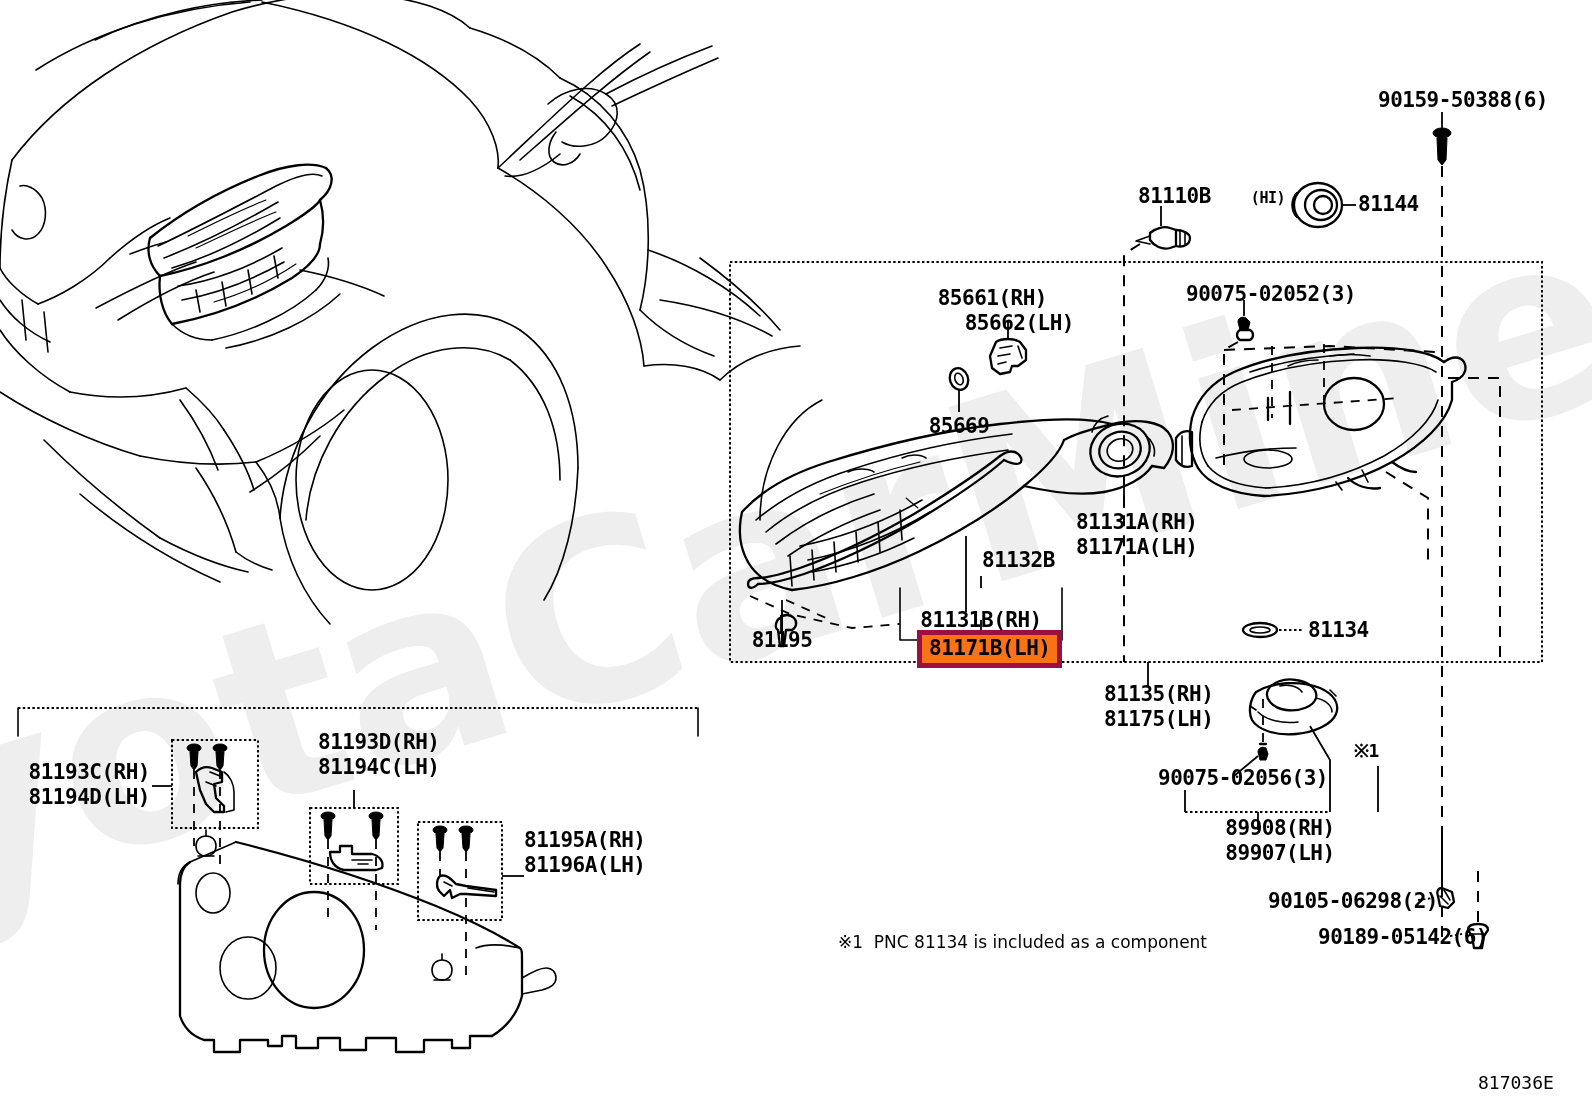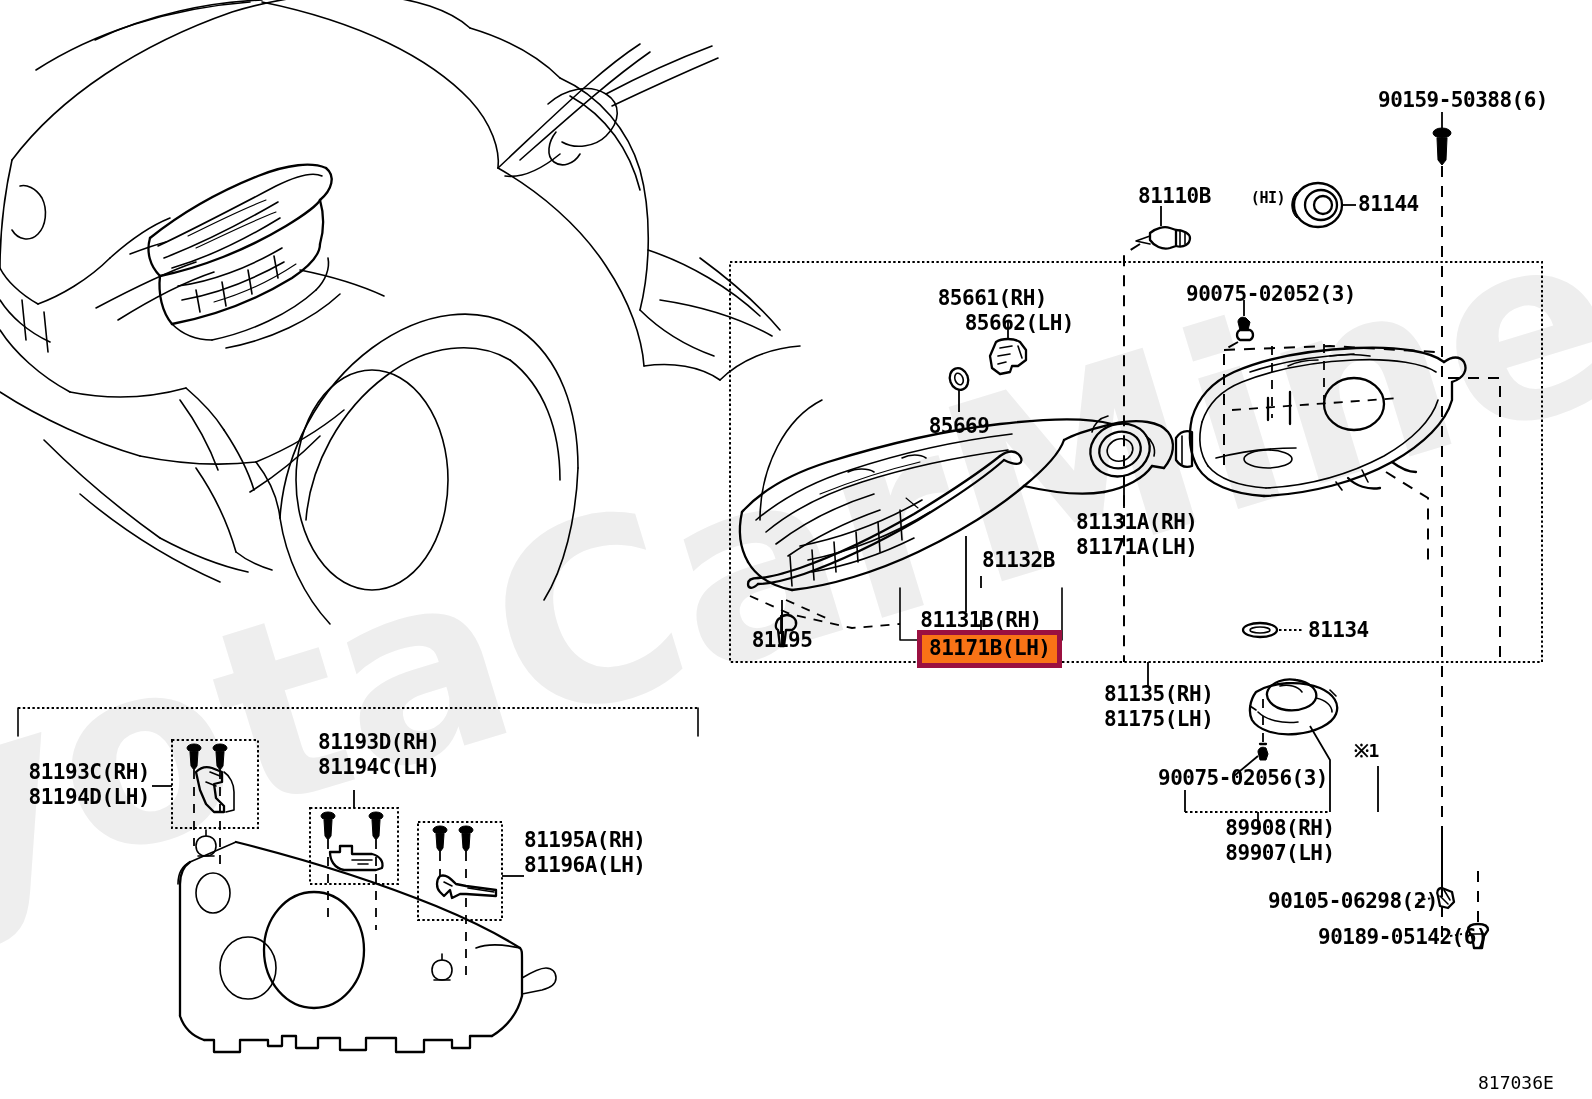--- a/index.html
+++ b/index.html
@@ -575,16 +575,17 @@
 
   <div class="lbl c" style="left:1180px;top:816px;width:200px;">89908(RH)</div>
   <div class="lbl c" style="left:1180px;top:841px;width:200px;">89907(LH)</div>
 
   <div class="lbl" style="left:1268px;top:889px;">90105-06298(2)</div>
 
   <div class="lbl" style="left:1318px;top:925px;">90189-05142(6)</div>
 
   <div class="lbl" style="left:1354px;top:738px;font-size:18px;">※1</div>
 
+  <div class="note" style="left:838px;top:932px;">※1  PNC 81134 is included as a component</div>
 
   <div class="code" style="left:1478px;top:1072px;">817036E</div>
 
 </div>
 
 </body></html>

